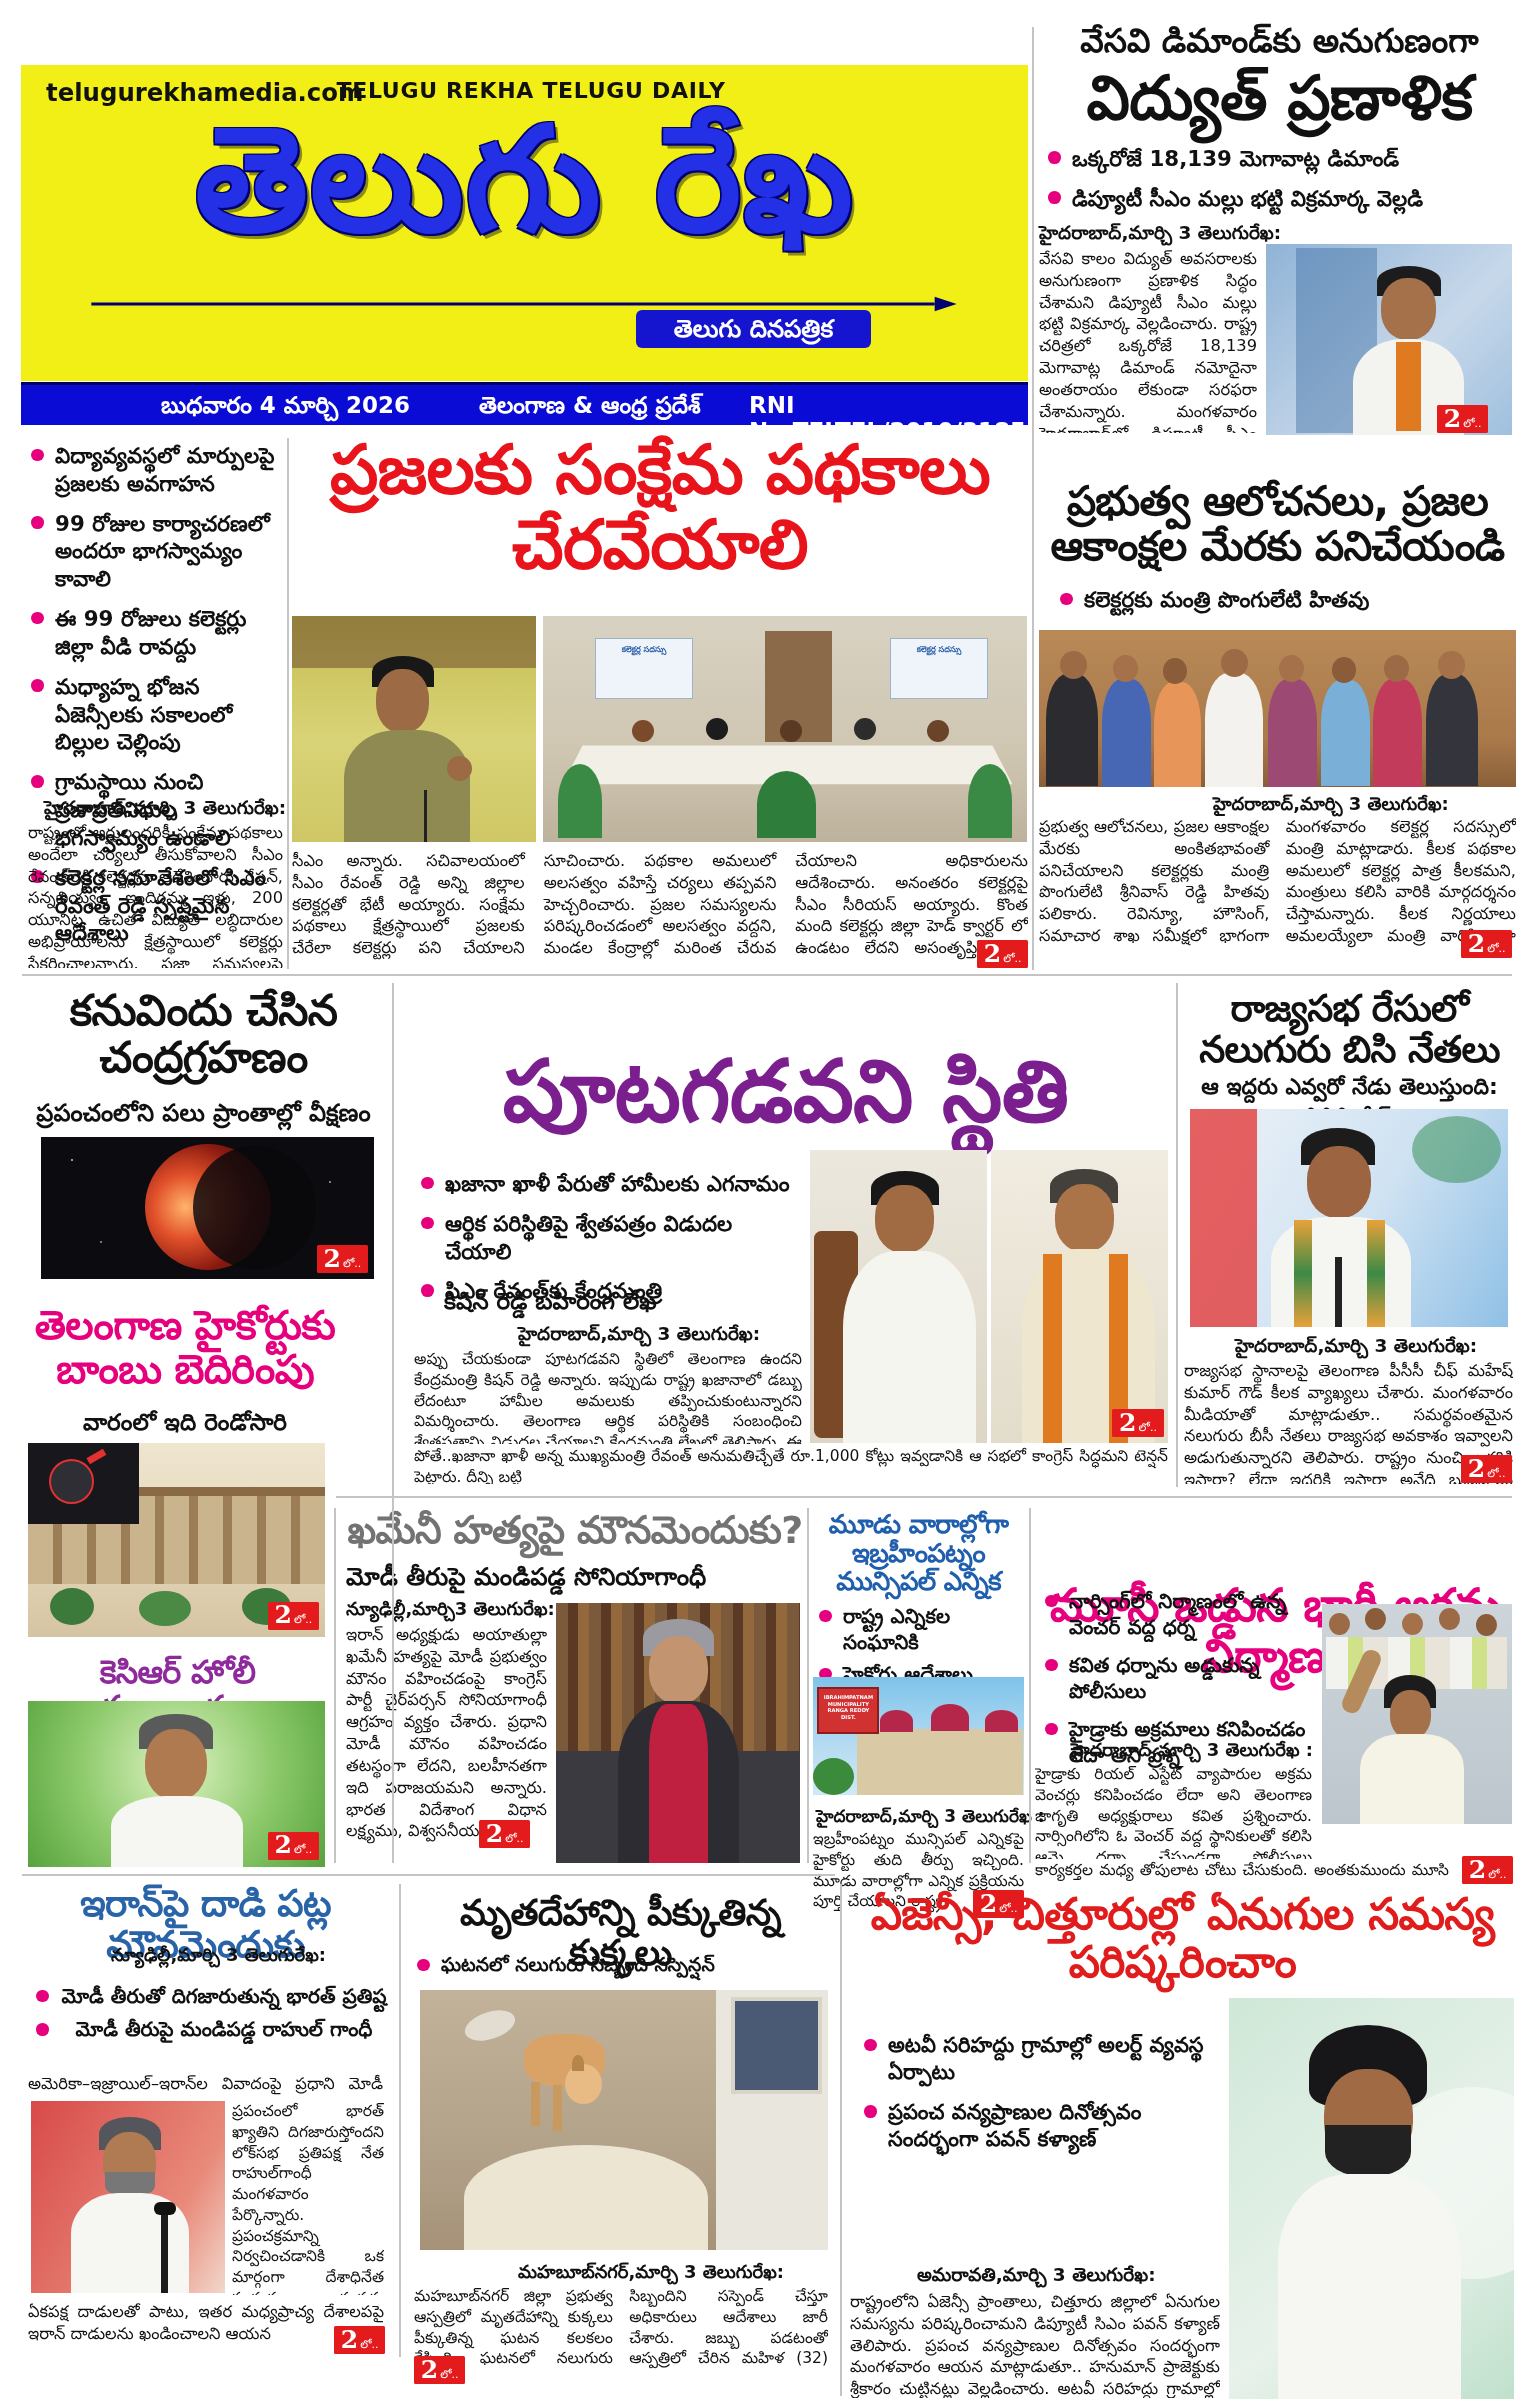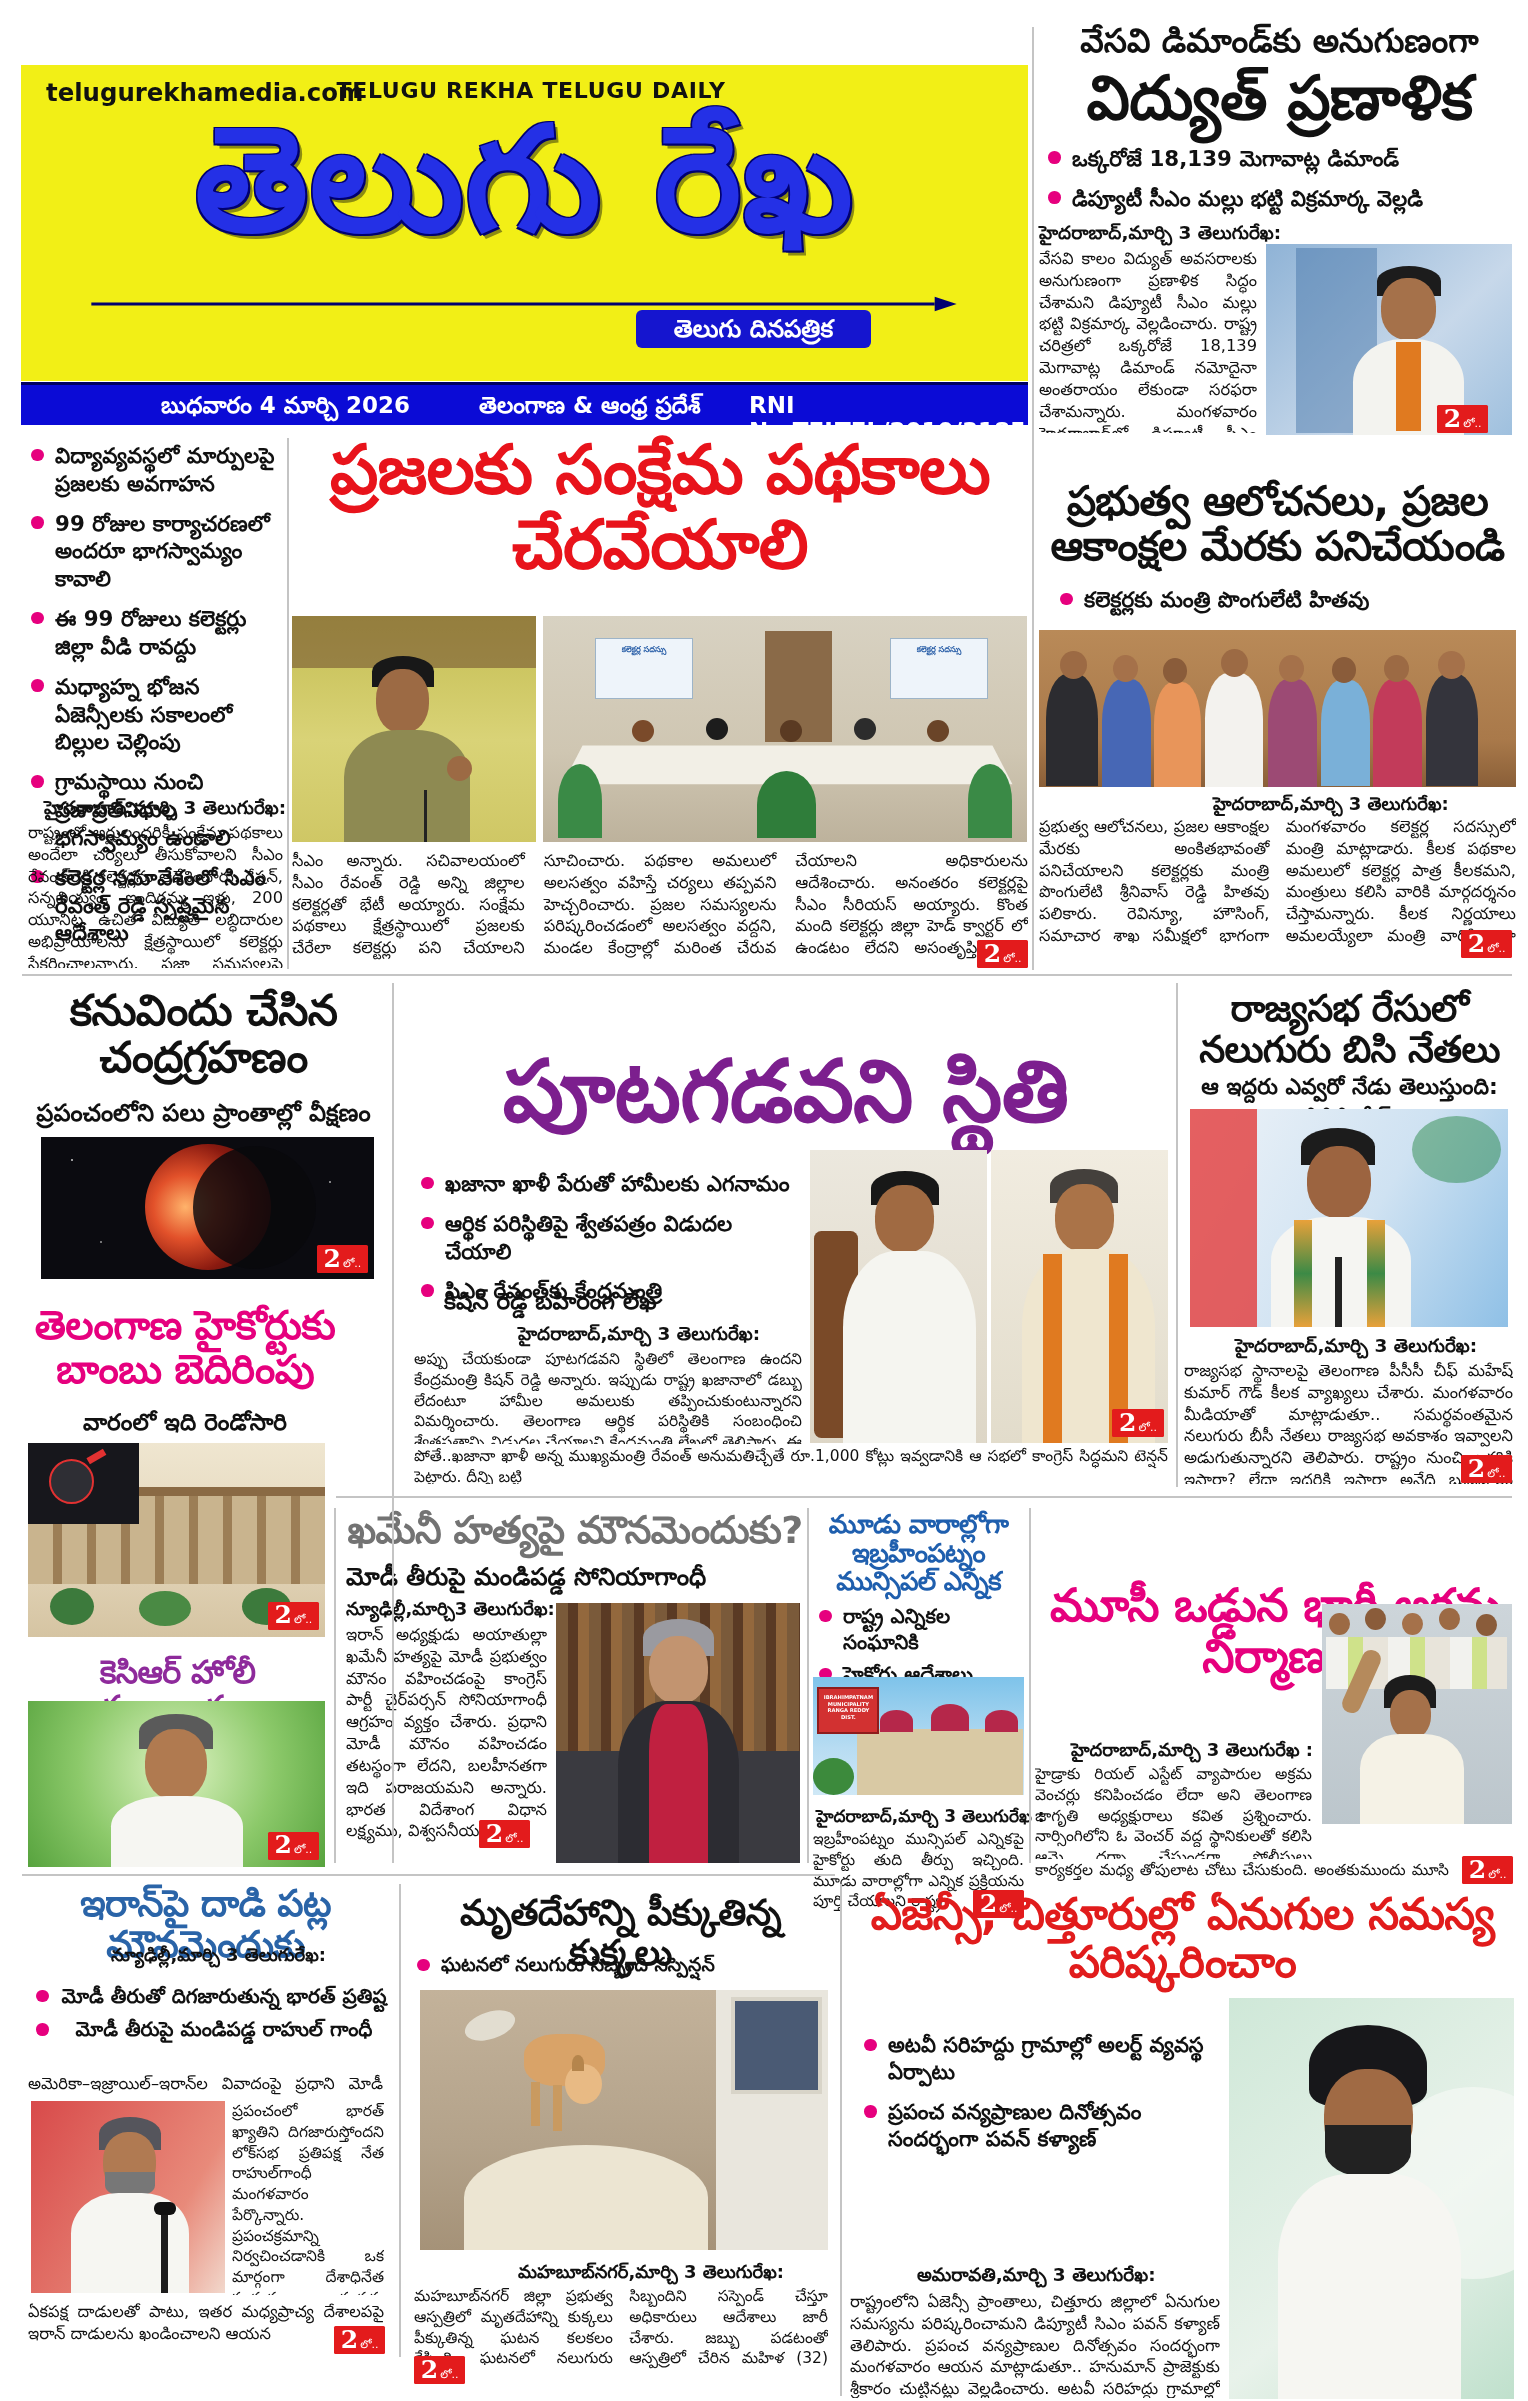--- a/index.html
+++ b/index.html
@@ -279,20 +279,25 @@
     <div class="shape" style="left:0px;top:81px;width:41px;height:37px;border-radius:50%;background:#3c8a3c;"></div>
   </div>
   <div class="abs date" style="left:816px;top:1806px;font-size:17px;">హైదరాబాద్,మార్చి 3 తెలుగురేఖ :</div>
   <div class="abs bodytx" style="left:813px;top:1829px;width:211px;height:89px;font-size:15.5px;">ఇబ్రహీంపట్నం మున్సిపల్ ఎన్నికపై హైకోర్టు తుది తీర్పు ఇచ్చింది. మూడు వారాల్లోగా ఎన్నిక ప్రక్రియను పూర్తి చేయాలని రాష్ట్ర</div>
   <div class="cont" style="left:973px;top:1890px;">
       <span class="n">2</span>
       <span class="s">లో..</span>
     </div>
 
   <div class="abs hl" style="left:1035px;top:1580px;width:481px;font-size:46px;color:#e6007e;">మూసీ ఒడ్డున భారీ అక్రమ నిర్మాణం</div>
+  <ul class="bl abs" style="left:1042px;top:1588px;width:274px;font-size:20px;">
+    <li>నార్సింగ్‌లో నిర్మాణంలో ఉన్న వెంచర్ వద్ద ధర్న</li>
+    <li>కవిత ధర్నాను అడ్డుకున్న పోలీసులు</li>
+    <li>హైడ్రాకు అక్రమాలు కనిపించడం లేదా అని ప్రశ్న</li>
+  </ul>
   <div class="photo" style="left:1322px;top:1604px;width:190px;height:220px;background:linear-gradient(180deg,#cdd5da,#bcc6cc);">
     <div class="shape" style="left:7.4px;top:9px;width:21px;height:22px;border-radius:50%;background:#9c6a44;"></div>
     <div class="shape" style="left:43px;top:4.4px;width:21px;height:22px;border-radius:50%;background:#8a5c3a;"></div>
     <div class="shape" style="left:80px;top:9px;width:21px;height:22px;border-radius:50%;background:#a5714a;"></div>
     <div class="shape" style="left:117px;top:4.4px;width:21px;height:22px;border-radius:50%;background:#9c6a44;"></div>
     <div class="shape" style="left:154px;top:10.4px;width:21px;height:22px;border-radius:50%;background:#8a5c3a;"></div>
     <div class="shape" style="left:4.4px;top:33px;width:181px;height:52px;background:repeating-linear-gradient(90deg,#f2f2ee 0 22px,#cfe28a 22px 37px,#e8e4da 37px 62px);"></div>
     <div class="shape" style="left:62px;top:71px;width:52px;height:33px;border-radius:50% 50% 0 0;background:#1c1c1c;"></div>
     <div class="shape" style="left:68px;top:86px;width:41px;height:49px;border-radius:46%;background:#a5714a;"></div>
     <div class="shape" style="left:38px;top:130px;width:104px;height:90px;border-radius:38% 38% 0 0;background:#f5f2e6;"></div>

